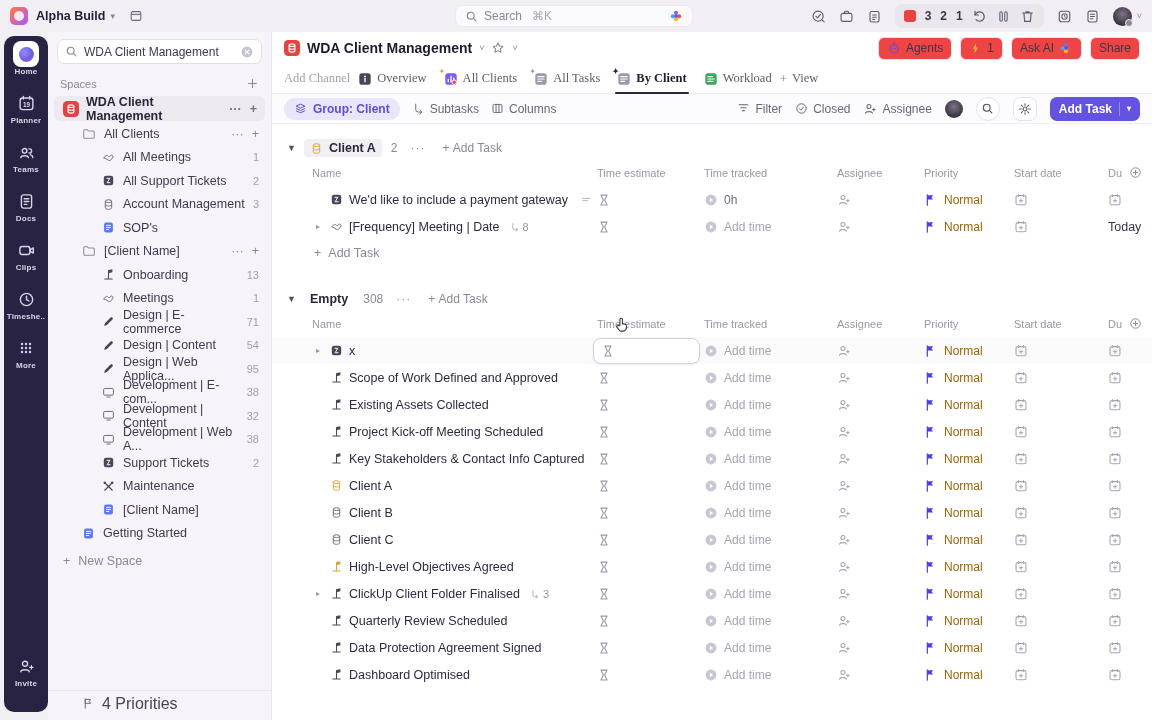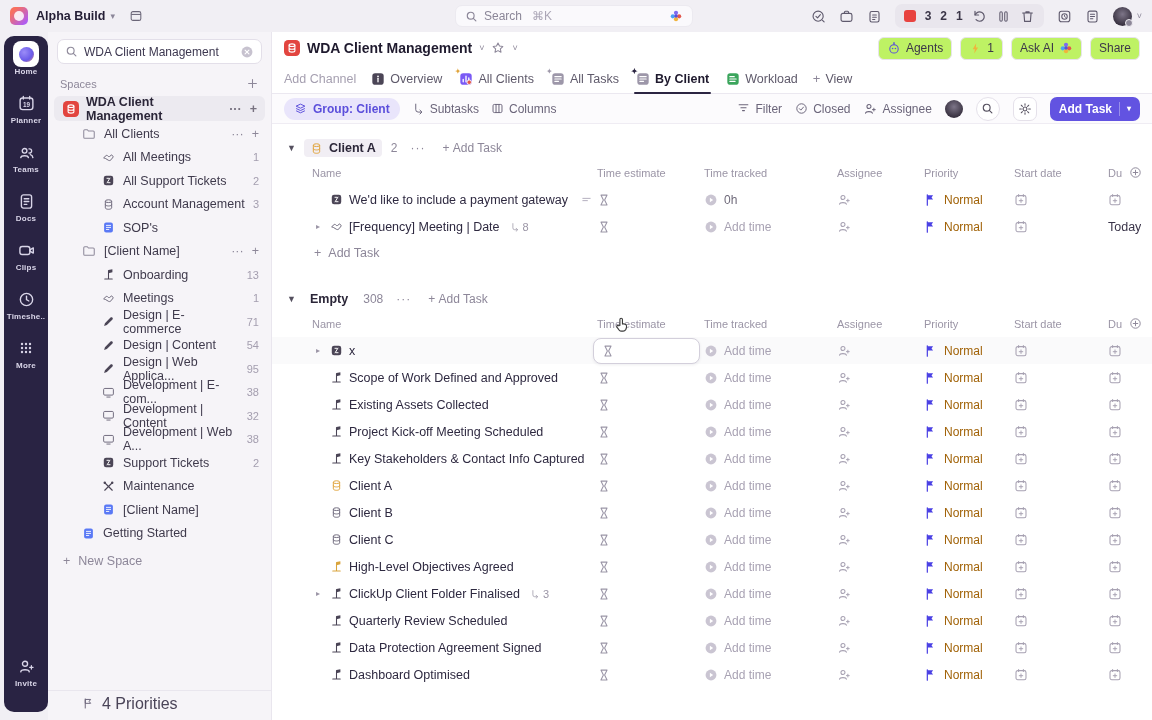--- a/index.html
+++ b/index.html
@@ -49,23 +49,23 @@
   .sb-new { height:26px; display:flex; align-items:center; gap:8px; padding-left:15px; color:#8d8799; font-size:12.5px; margin-top:3px; cursor:pointer; }
   .sb-bottom { position:absolute; left:0; right:0; bottom:4px; height:26px; border-top:1px solid #e9e6ee; display:flex; align-items:center; gap:7px; padding-left:34px; font-size:16px; color:#4a4458; background:#f6f4f8; }
   .flag-outline { color:#6b657a; }
 
   
   .main { position:absolute; left:272px; top:32px; width:880px; height:688px; background:#fff; }
   .m-header { height:32px; display:flex; align-items:center; padding:0 12px; gap:7px; }
   .m-title { font-size:14px; font-weight:700; color:#1f1a2e; }
   .m-hicons { color:#8d8799; font-size:9px; }
   .m-actions { margin-left:auto; display:flex; align-items:center; gap:8px; }
-  .pill { display:flex; align-items:center; gap:5px; height:23px; padding:0 8px; border:1px solid #e7e3ec; border-radius:6px; background:#bef264; font-size:12px; color:#3c3749; cursor:pointer; }
-
-  .m-tabs { height:30px; display:flex; align-items:center; padding:0 12px; border-bottom:1px solid #ebe8f0; gap:15px; }
+  .pill { display:flex; align-items:center; gap:5px; height:23px; padding:0 8px; border:1px solid #e7e3ec; border-radius:6px; background:#ef4444; font-size:12px; color:#3c3749; cursor:pointer; }
+
+  .m-tabs { height:30px; display:flex; align-items:center; padding:0 12px; border-bottom:1px solid #ebe8f0; gap:8px;font-family:Liberation Serif, serif; }
   .tab { display:flex; align-items:center; gap:5px; font-size:12.5px; color:#5f5a6b; height:30px; position:relative; cursor:pointer; }
   .tab.active { color:#1f1a2e; font-weight:700; }
   .tab.active:after { content:""; position:absolute; left:-2px; right:-2px; bottom:0; height:2px; background:#2b2542; border-radius:2px; }
   .tab .tabic { position:relative; }
   .tab .spark { position:absolute; top:-5px; left:-5px; font-size:8px; }
   .addch { color:#a59fb0; font-size:12.5px; cursor:pointer; }
   .tab-view { color:#5f5a6b; font-size:12.5px; display:flex; gap:5px; align-items:center; cursor:pointer; }
 
   .m-toolbar { height:30px; display:flex; align-items:center; padding:0 12px; gap:12px; border-bottom:1px solid #efecf3; background:#fcfbfd; }
   .grp-pill { display:flex; align-items:center; gap:6px; background:#e9e5fb; color:#5b4edb; border-radius:12px; height:22px; padding:0 10px; font-size:12px; font-weight:600; cursor:pointer; }

